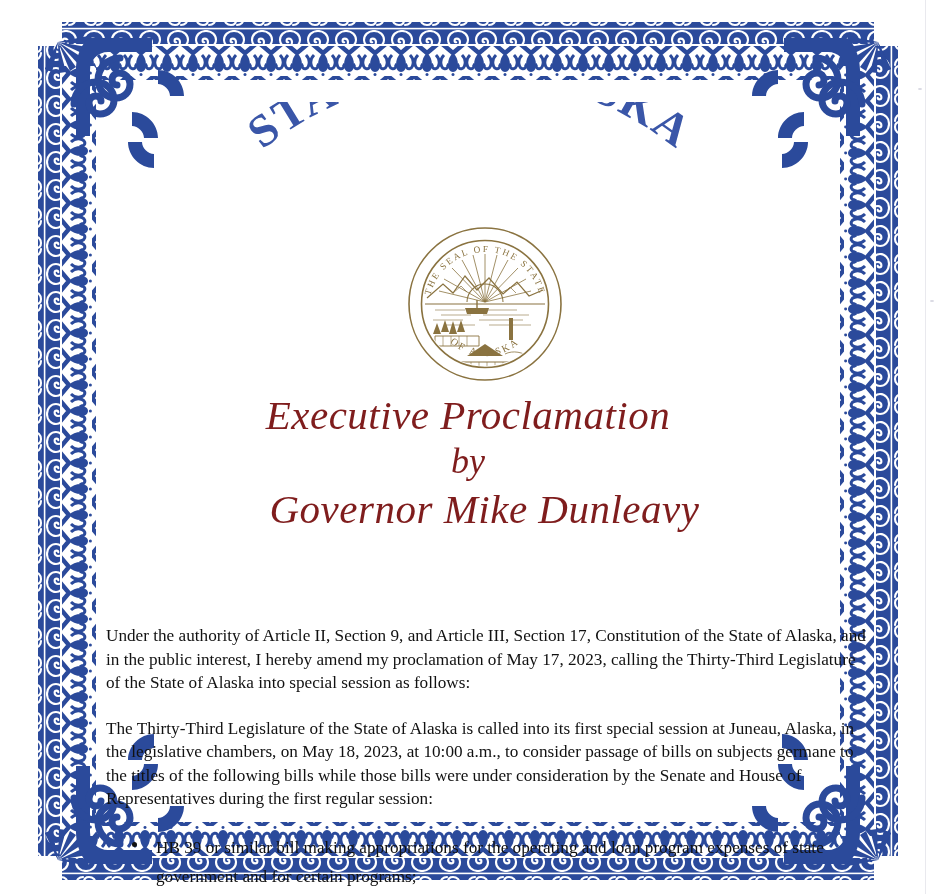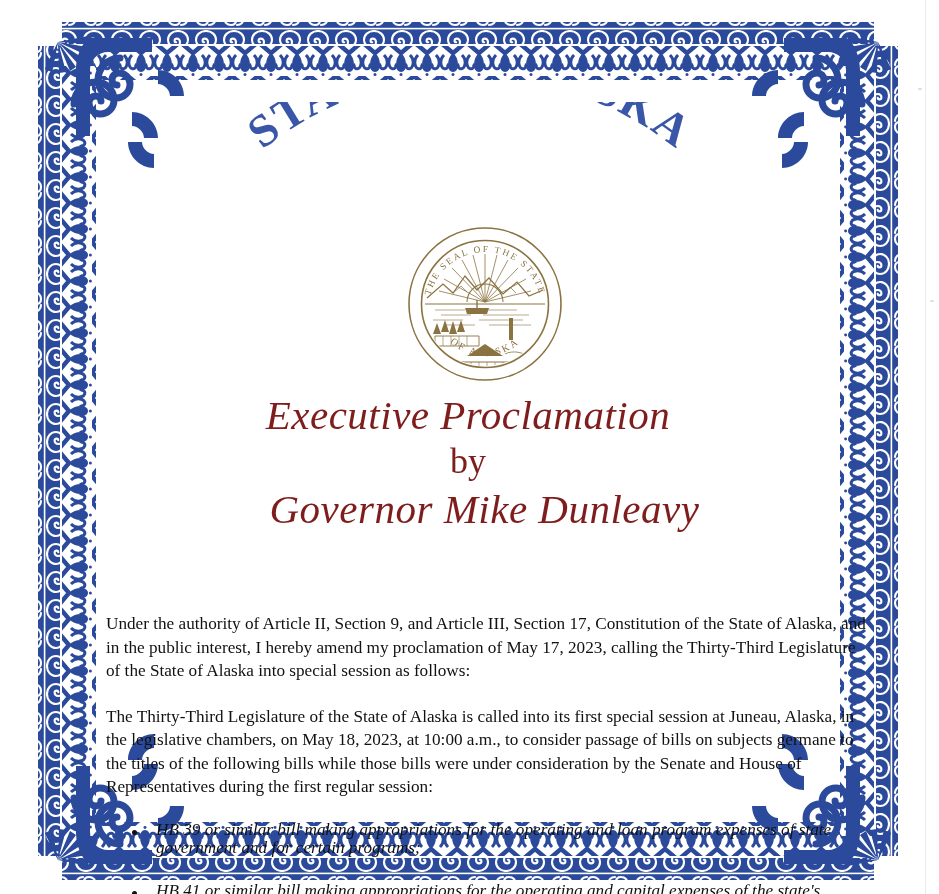--- a/index.html
+++ b/index.html
@@ -109,20 +109,21 @@
   }
   .heading-main {
     font-family: "Liberation Serif", "DejaVu Serif", serif;
     font-style: italic;
     font-size: 41px;
     line-height: 1.05;
     letter-spacing: 0.5px;
   }
   .heading-by {
     font-family: "Liberation Serif", "DejaVu Serif", serif;
+    font-style: italic;
     font-size: 36px;
     line-height: 1.35;
   }
   .heading-gov {
     font-family: "Liberation Serif", "DejaVu Serif", serif;
     font-style: italic;
     font-size: 41px;
     line-height: 1.15;
     letter-spacing: 0.5px;
     margin-left: 33px;
@@ -132,39 +133,38 @@
   .body-block {
     position: absolute;
     left: 46px;
     top: 548px;
     width: 760px;
     color: #111111;
   }
   .para {
     font-size: 17.2px;
     line-height: 23.5px;
-    margin: 0 0 22px 0;
+    margin: 12px 0 22px 0;
     text-align: left;
     font-family: "Liberation Serif", "DejaVu Serif", serif;
   }
   .para:last-child { margin-bottom: 0; }
 
   ul.bill-list {
     margin: 10px 0 0 0;
     padding: 0 0 0 26px;
     list-style: none;
   }
   ul.bill-list li {
     position: relative;
     font-size: 17.2px;
-    line-height: 18px;
+    line-height: 29px;
     margin-bottom: 25px;
     padding-left: 24px;
     font-family: "Liberation Serif", "DejaVu Serif", serif;
-    font-style: italic;
   }
   ul.bill-list li::before {
     content: "";
     position: absolute;
     left: 0;
     top: 9px;
     width: 5px;
     height: 5px;
     border-radius: 50%;
     background: #111111;

